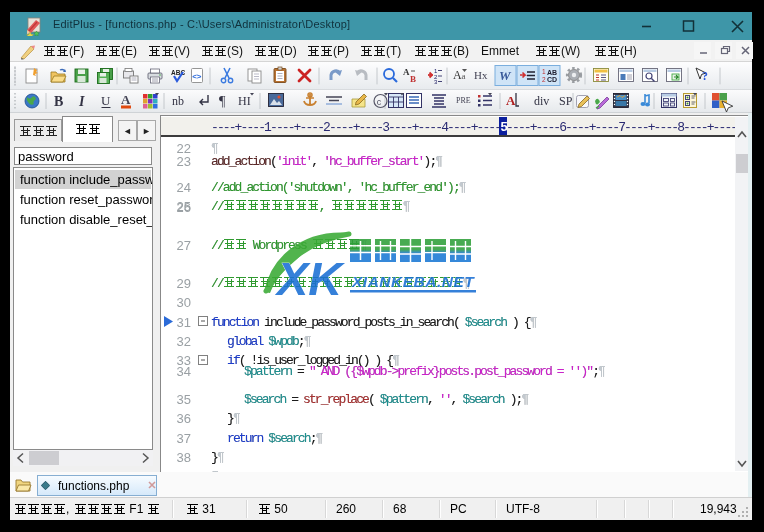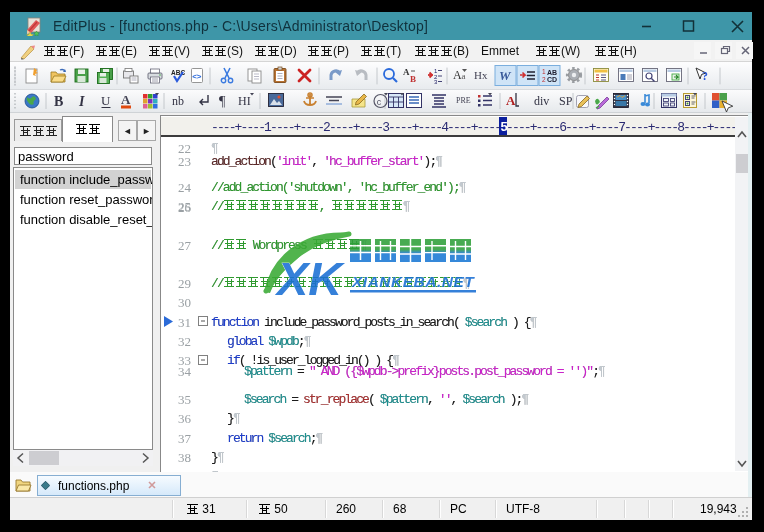--- a/index.html
+++ b/index.html
@@ -5,21 +5,21 @@
  font-family:"Liberation Sans",sans-serif}
 #win{position:absolute;left:10px;top:12px;width:742px;height:508px;background:#f0f0f0}
 .abs{position:absolute}
 
 .cj{display:inline-block;width:11px;height:12px;margin:0 1px;vertical-align:-2px;
 background-image:linear-gradient(currentColor,currentColor),linear-gradient(currentColor,currentColor),linear-gradient(currentColor,currentColor),linear-gradient(currentColor,currentColor),linear-gradient(currentColor,currentColor),linear-gradient(currentColor,currentColor);
 background-size:11px 1px,9px 1px,11px 1px,1px 10px,1px 7px,5px 1px;
 background-position:0 1px,1px 5px,0 10px,3px 1px,7px 3px,3px 7px;
 background-repeat:no-repeat}
 
-#title{position:absolute;left:0;top:0;width:742px;height:28px;background:#3e96a8;color:#10313c;font-size:14px}
+#title{position:absolute;left:0;top:0;width:742px;height:28px;background:#3e96a8;color:#10313c;font-size:11px}
 #title .txt{position:absolute;left:43px;top:6px;letter-spacing:.2px}
 
 #menu{position:absolute;left:0;top:28px;width:742px;height:22px;background:#f2f2f2;border-bottom:1px solid #d5d5d5;font-size:12px;color:#111}
 .mi{position:absolute;top:4px}
 
 #tb1{position:absolute;left:0;top:50px;width:742px;height:28px;background:linear-gradient(#fdfdfe,#e8ebee);border-bottom:1px solid #d8dbde}
 #tb2{position:absolute;left:0;top:78px;width:742px;height:23px;background:linear-gradient(#fbfbfc,#e6e9ec);border-bottom:1px solid #cfd3d6}
 
 #main{position:absolute;left:0;top:101px;width:742px;height:359px;background:#f0f0f0}
 
@@ -33,21 +33,21 @@
 #hsb{position:absolute;left:0px;top:335px;width:140px;height:16px;background:#f2f2f2}
 
 #edit{position:absolute;left:150px;top:2px;width:588px;height:357px;background:#fff;border-left:1px solid #888;border-top:1px solid #888}
 #ruler{position:absolute;left:0;top:1px;width:574px;height:20px;background:#f2f1ec;border-bottom:2px solid #3c3c3c;overflow:hidden;
  font-family:"Liberation Mono",monospace;font-size:13px;letter-spacing:-1.9px;color:#2a2a72}
 #rtxt{position:absolute;left:50px;top:3px;white-space:pre}
 #r5{color:#fff;font-weight:bold}
 #r5box{position:absolute;left:337.5px;top:0;width:8px;height:20px;background:#0b1f9e}
 #lines{position:absolute;left:0;top:23px;width:574px;height:334px;overflow:hidden;
  font-family:"Liberation Mono",monospace;font-size:13px;letter-spacing:-1.9px}
-.ln{position:absolute;color:#9aa0a4;font-family:Liberation Serif, serif;font-size:13px;letter-spacing:0;text-align:right;width:30px}
+.ln{position:absolute;color:#9aa0a4;font-family:Liberation Sans, sans-serif;font-size:13px;letter-spacing:0;text-align:right;width:30px}
 .cl{position:absolute;left:50px;white-space:pre;color:#1c1c1c;text-shadow:0 0 .6px rgba(0,0,0,.35)}
 .k{color:#1e3ecc}.s{color:#cc22cc}.c{color:#2f9a2f}.f{color:#a83030}.v{color:#1d8f8f}.d{color:#5d2a2a}
 .p{color:#c2c9cf}
 .row{position:absolute;left:0;width:574px;height:19.3px;line-height:19.3px}
 .ln{top:0}
 .fc{display:inline-block;width:12px;font-style:normal}
 .w1{display:inline-block;width:16px}
 .w2{display:inline-block;width:33px}
 .cjc{width:10px;margin:0 1px;vertical-align:-1px}
 
@@ -540,30 +540,31 @@
     <path d="M3 344 l4 5 4-5" fill="none" stroke="#555" stroke-width="1.6"></path>
    </svg>
   </div>
  </div>
 </div>
 <div id="tabbar">
  <svg class="abs" style="left:4px;top:4px" width="18" height="18" viewBox="0 0 18 18">
   <path d="M2 4 h5 l1.5 2 H16 v9 H2 Z" fill="#f0d580" stroke="#9a7a30" stroke-width="0.9"></path>
   <path d="M2 15 l2.5-6 H17 l-2.5 6 Z" fill="#fae8a8" stroke="#9a7a30" stroke-width="0.9"></path>
  </svg>
- <div class="abs" style="left:27px;top:3px;width:144px;height:21px;background:linear-gradient(#f6fbff,#d6e9fa);border:1px solid #86aed2;font-size:12px;color:#000;padding:3px 0 0 20px">functions.php</div>
+ <div class="abs" style="left:27px;top:3px;width:120px;height:21px;background:linear-gradient(#f6fbff,#d6e9fa);border:1px solid #86aed2;font-size:12px;color:#000;padding:3px 0 0 20px">functions.php</div>
  <svg class="abs" style="left:31px;top:9px" width="9" height="9" viewBox="0 0 9 9">
   <rect x="1.5" y="1.5" width="6" height="6" transform="rotate(45 4.5 4.5)" fill="#3a7a8a" stroke="#1a4a5a" stroke-width="0.8"></rect>
  </svg>
  <svg class="abs" style="left:137px;top:8px" width="10" height="10" viewBox="0 0 10 10">
   <path d="M2 2 l6 6 M8 2 l-6 6" stroke="#d09a9a" stroke-width="1.6"></path>
  </svg>
 </div>
 <div class="abs" style="left:738px;top:101px;width:4px;height:407px;background:#e4f0f2"></div>
 <div id="status">
+ <span class="sfield" style="left:4px;color:#000"><i class="cj"></i><i class="cj"></i><i class="cj"></i><i class="cj"></i><i class="fc" style="width:8px">,</i><i class="cj"></i><i class="cj"></i><i class="cj"></i><i class="cj"></i> F1 <i class="cj"></i></span>
  <span class="sfield" style="left:176px"><i class="cj"></i> 31</span>
  <span class="sfield" style="left:248px"><i class="cj"></i> 50</span>
  <span class="sfield" style="left:326px">260</span>
  <span class="sfield" style="left:383px">68</span>
  <span class="sfield" style="left:440px">PC</span>
  <span class="sfield" style="left:496px">UTF-8</span>
  <span class="sfield" style="left:690px">19,943</span>
  <span class="sdiv" style="left:162px"></span>
       <span class="sdiv" style="left:236px"></span>
       <span class="sdiv" style="left:315px"></span>

